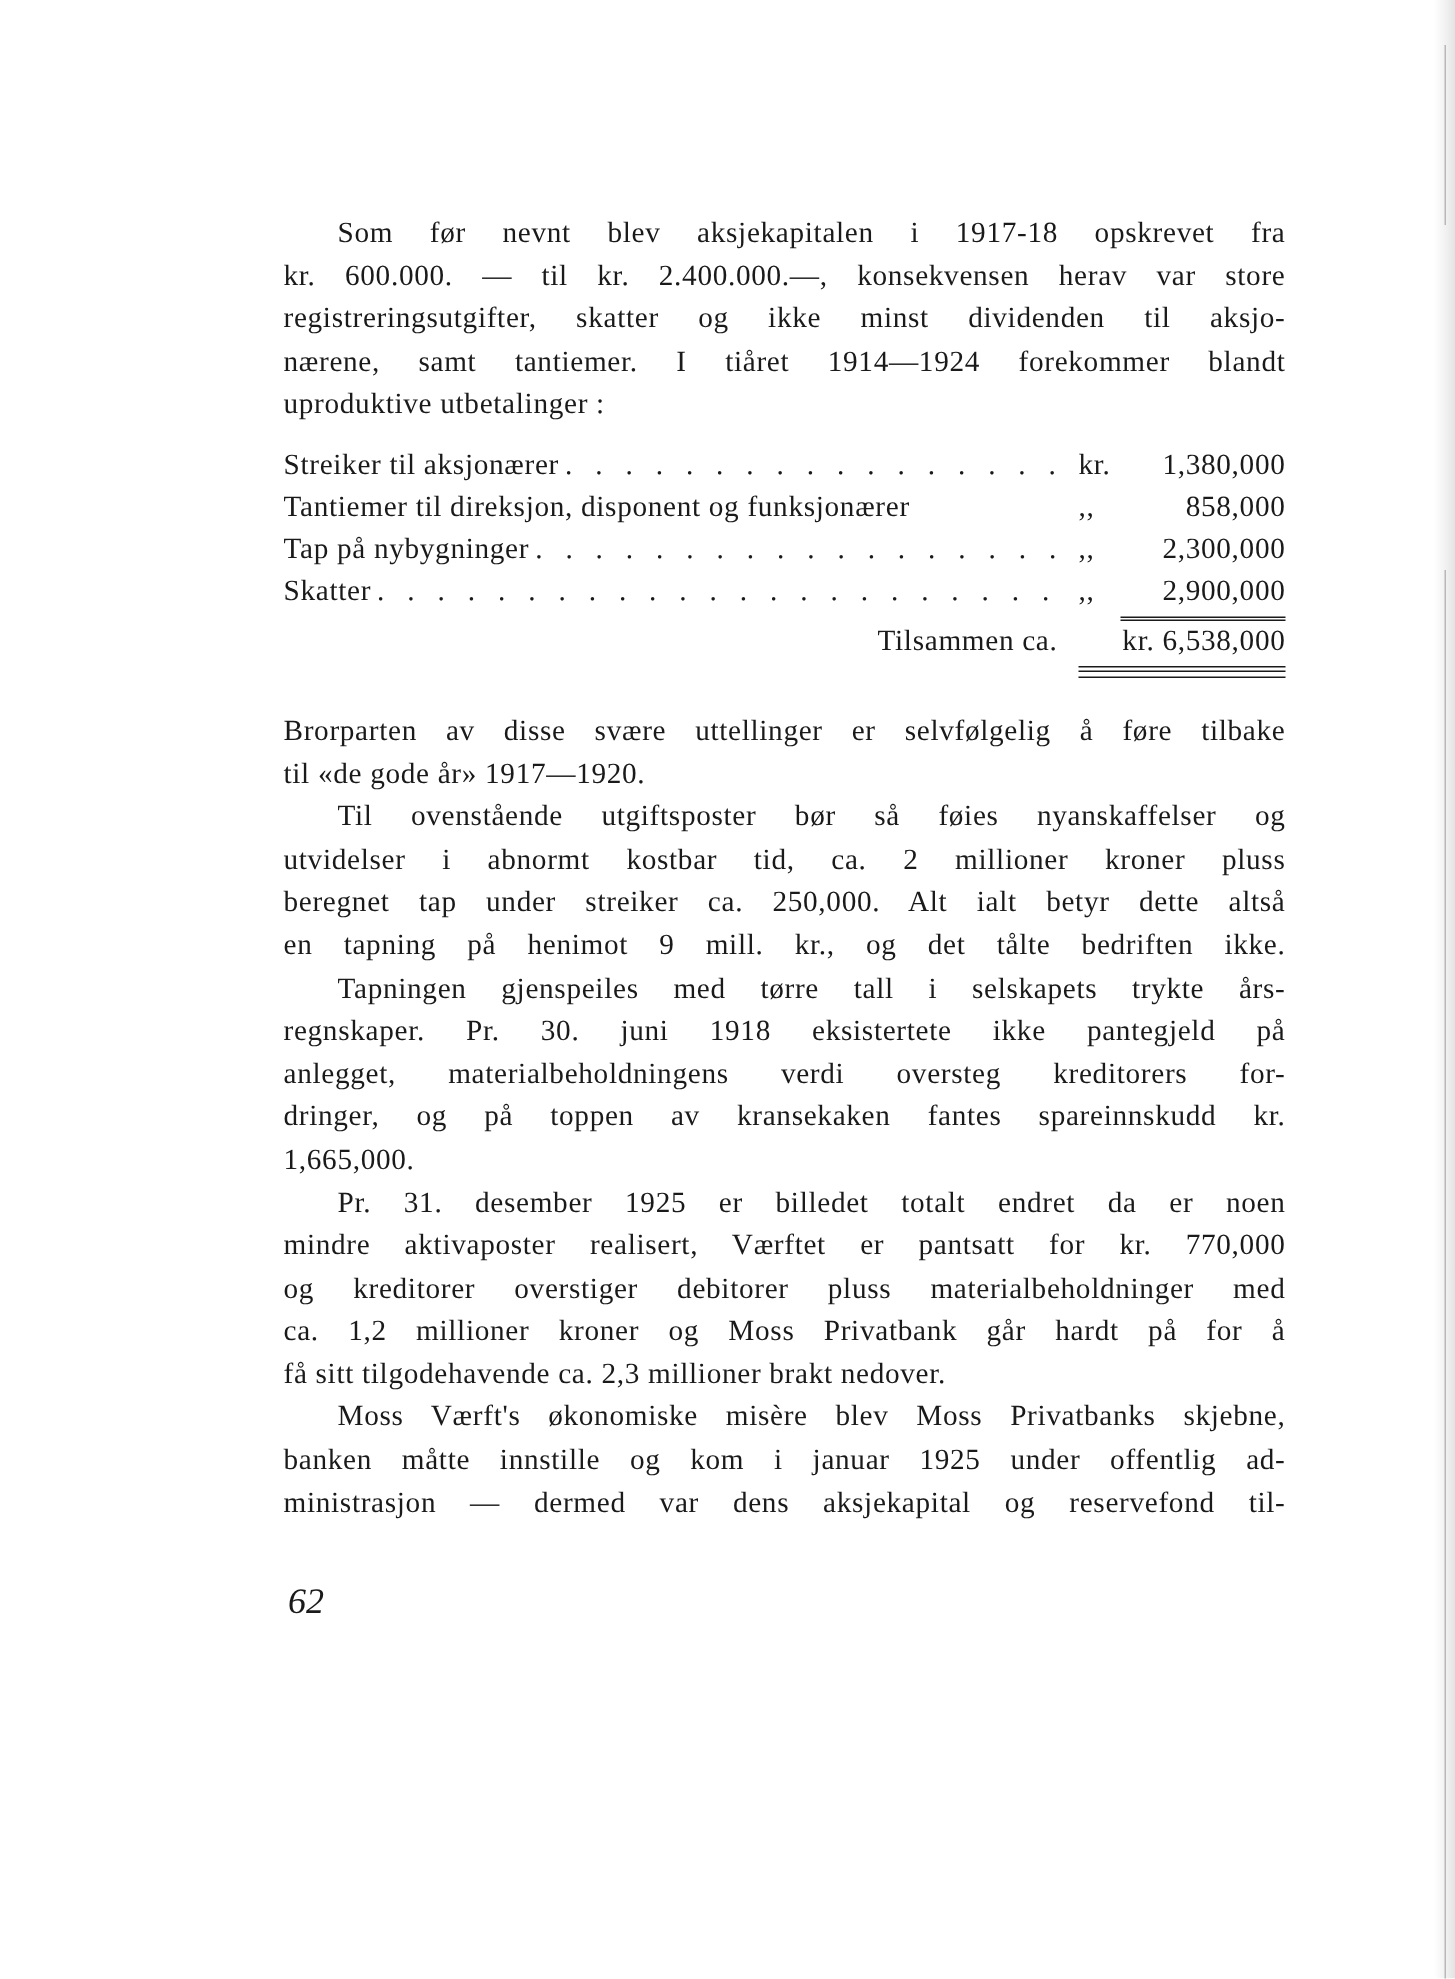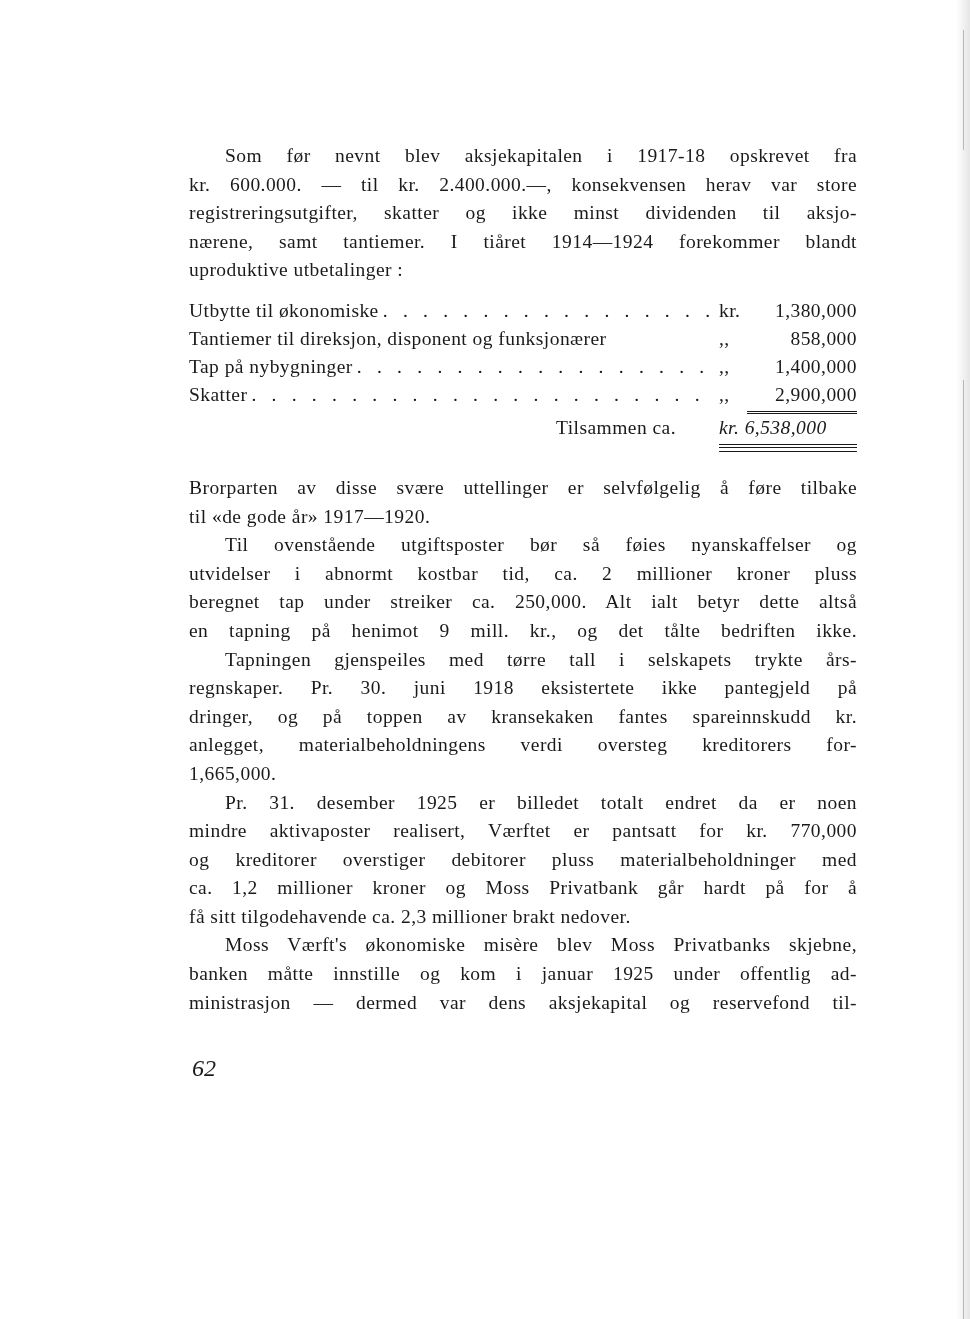--- a/index.html
+++ b/index.html
@@ -19,23 +19,23 @@
   .line { white-space:nowrap; text-align:justify; text-align-last:justify; height:28.6px; }
   .line.last { text-align-last:left; }
   .indent { padding-left:36px; }
   .table { margin-top:12px; margin-bottom:4px; }
   .row { display:flex; align-items:baseline; height:28px; }
   .row .label { white-space:nowrap; }
   .row .dots { flex:1; overflow:hidden; white-space:nowrap; letter-spacing:5.2px; margin:0 4px; }
   .row .unit { white-space:nowrap; min-width:36px; text-align:left; }
   .row .amount { width:102px; text-align:right; white-space:nowrap; }
   .rule { margin-left:auto; width:110px; border-top:3px double #1a1a1a; height:0; margin-top:2px; }
-  .total { display:flex; justify-content:flex-end; align-items:baseline; height:30px;gap:29px; }
+  .total { display:flex; justify-content:flex-end; align-items:baseline; height:30px; }
   .total .tl { margin-right:14px; }
-  .total .amt { width:138px; text-align:left; white-space:nowrap;font-style:italic; }
+  .total .amt { width:138px; text-align:right; white-space:nowrap; }
   .rule2 { margin-left:auto; width:138px; border-top:4px double #1a1a1a; height:3px; border-bottom:1px solid #1a1a1a; margin-bottom:22px; }
   .pageno { position:absolute; left:192px; top:1055px; font-style:italic; font-size:24px; }
 </style>
 </head>
 <body>
 
 <div class="edge">
   <div class="edge-line" style="top:30px;height:120px;"></div>
   <div class="edge-line" style="top:380px;height:950px;"></div>
 </div>
@@ -46,36 +46,36 @@
   <div>
     <div class="line indent">Som før nevnt blev aksjekapitalen i 1917-18 opskrevet fra</div>
     <div class="line">kr. 600.000. — til kr. 2.400.000.—, konsekvensen herav var store</div>
     <div class="line">registreringsutgifter, skatter og ikke minst dividenden til aksjo-</div>
     <div class="line">nærene, samt tantiemer. I tiåret 1914—1924 forekommer blandt</div>
     <div class="line last">uproduktive utbetalinger :</div>
   </div>
 
   <div class="table">
     <div class="row">
-      <span class="label">Utbytte til økonomiske</span>
+      <span class="label">Streiker til aksjonærer</span>
       <span class="dots">. . . . . . . . . . . . . . . . . . . . .</span>
       <span class="unit">kr.</span>
       <span class="amount">1,380,000</span>
     </div>
     <div class="row">
       <span class="label">Tantiemer til direksjon, disponent og funksjonærer</span>
       <span class="dots"></span>
       <span class="unit">,,</span>
       <span class="amount">858,000</span>
     </div>
     <div class="row">
       <span class="label">Tap på nybygninger</span>
       <span class="dots">. . . . . . . . . . . . . . . . . . . . . . .</span>
       <span class="unit">,,</span>
-      <span class="amount">1,400,000</span>
+      <span class="amount">2,300,000</span>
     </div>
     <div class="row">
       <span class="label">Skatter</span>
       <span class="dots">. . . . . . . . . . . . . . . . . . . . . . . . . . . . . .</span>
       <span class="unit">,,</span>
       <span class="amount">2,900,000</span>
     </div>
     <div class="rule"></div>
     <div class="total">
       <span class="tl">Tilsammen ca.</span>
@@ -92,22 +92,22 @@
   <div>
     <div class="line indent">Til ovenstående utgiftsposter bør så føies nyanskaffelser og</div>
     <div class="line">utvidelser i abnormt kostbar tid, ca. 2 millioner kroner pluss</div>
     <div class="line">beregnet tap under streiker ca. 250,000. Alt ialt betyr dette altså</div>
     <div class="line">en tapning på henimot 9 mill. kr., og det tålte bedriften ikke.</div>
   </div>
 
   <div>
     <div class="line indent">Tapningen gjenspeiles med tørre tall i selskapets trykte års-</div>
     <div class="line">regnskaper. Pr. 30. juni 1918 eksistertete ikke pantegjeld på</div>
+    <div class="line">anlegget, materialbeholdningens verdi oversteg kreditorers for-</div>
     <div class="line">dringer, og på toppen av kransekaken fantes spareinnskudd kr.</div>
-    <div class="line">anlegget, materialbeholdningens verdi oversteg kreditorers for-</div>
     <div class="line last">1,665,000.</div>
   </div>
 
   <div>
     <div class="line indent">Pr. 31. desember 1925 er billedet totalt endret da er noen</div>
     <div class="line">mindre aktivaposter realisert, Værftet er pantsatt for kr. 770,000</div>
     <div class="line">og kreditorer overstiger debitorer pluss materialbeholdninger med</div>
     <div class="line">ca. 1,2 millioner kroner og Moss Privatbank går hardt på for å</div>
     <div class="line last">få sitt tilgodehavende ca. 2,3 millioner brakt nedover.</div>
   </div>

